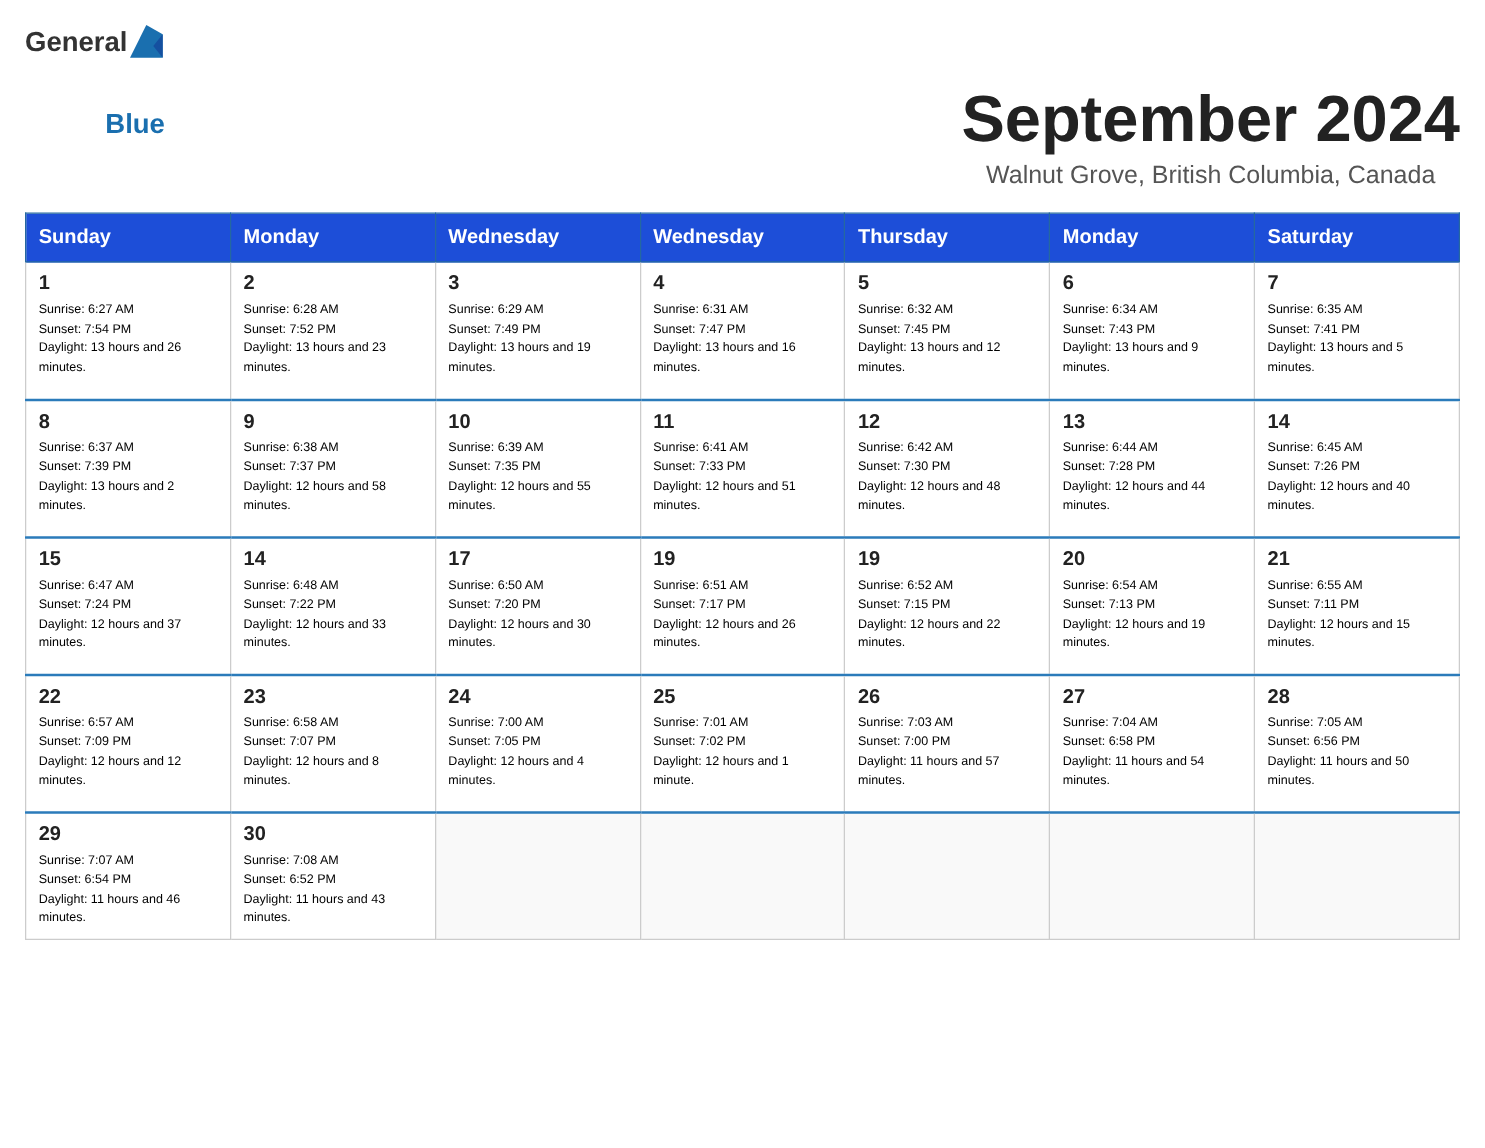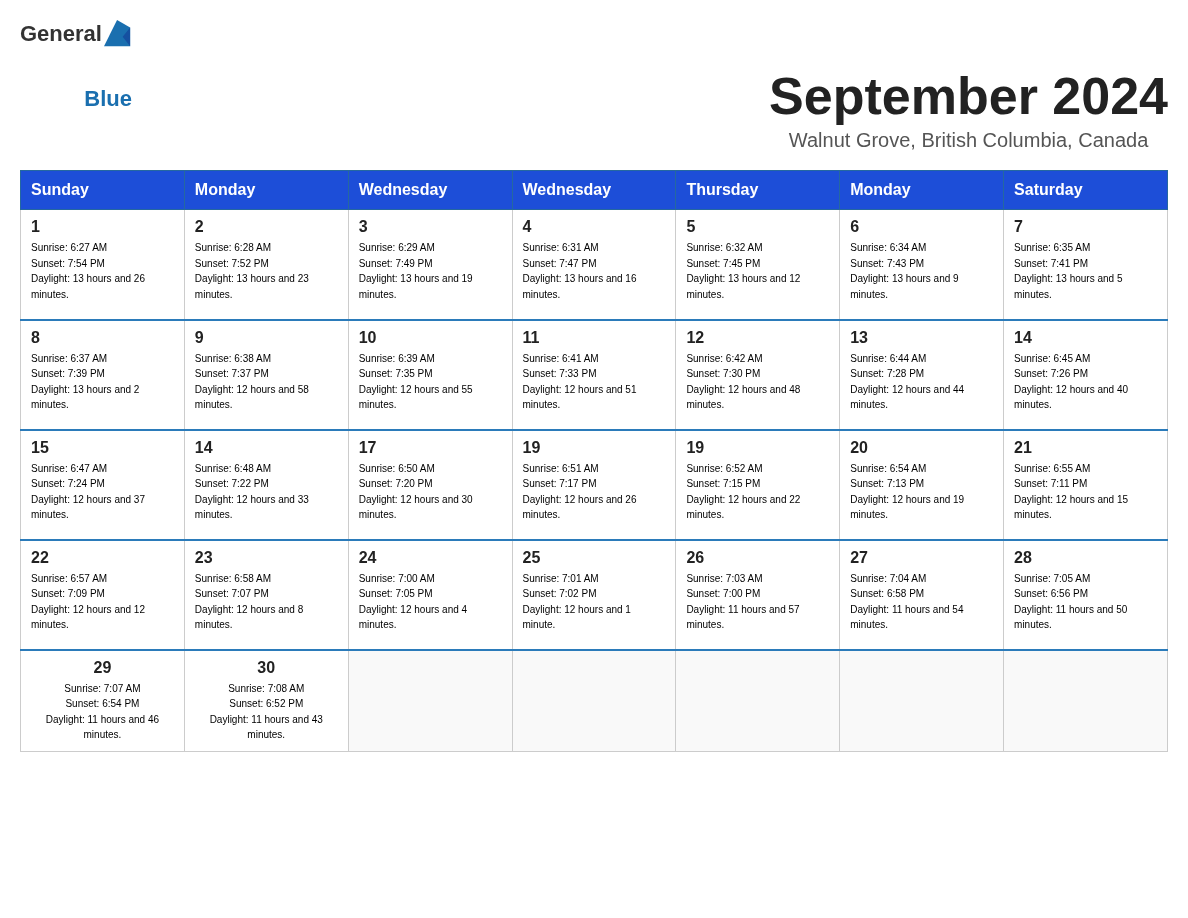--- a/index.html
+++ b/index.html
@@ -86,21 +86,20 @@
     }
     .empty-cell {
       background: #f9f9f9;
     }
     .row-divider td {
       border-top: 2px solid #2b7bba;
     }
     .last-row td {
       height: auto;
       min-height: 70px;
-      text-align: center;
     }
   </style>
 </head>
 <body>
 
 <div class="header">
   <div class="logo">
     <div>
       <div style="display:flex;align-items:center;">
         <span class="logo-text">General</span>

